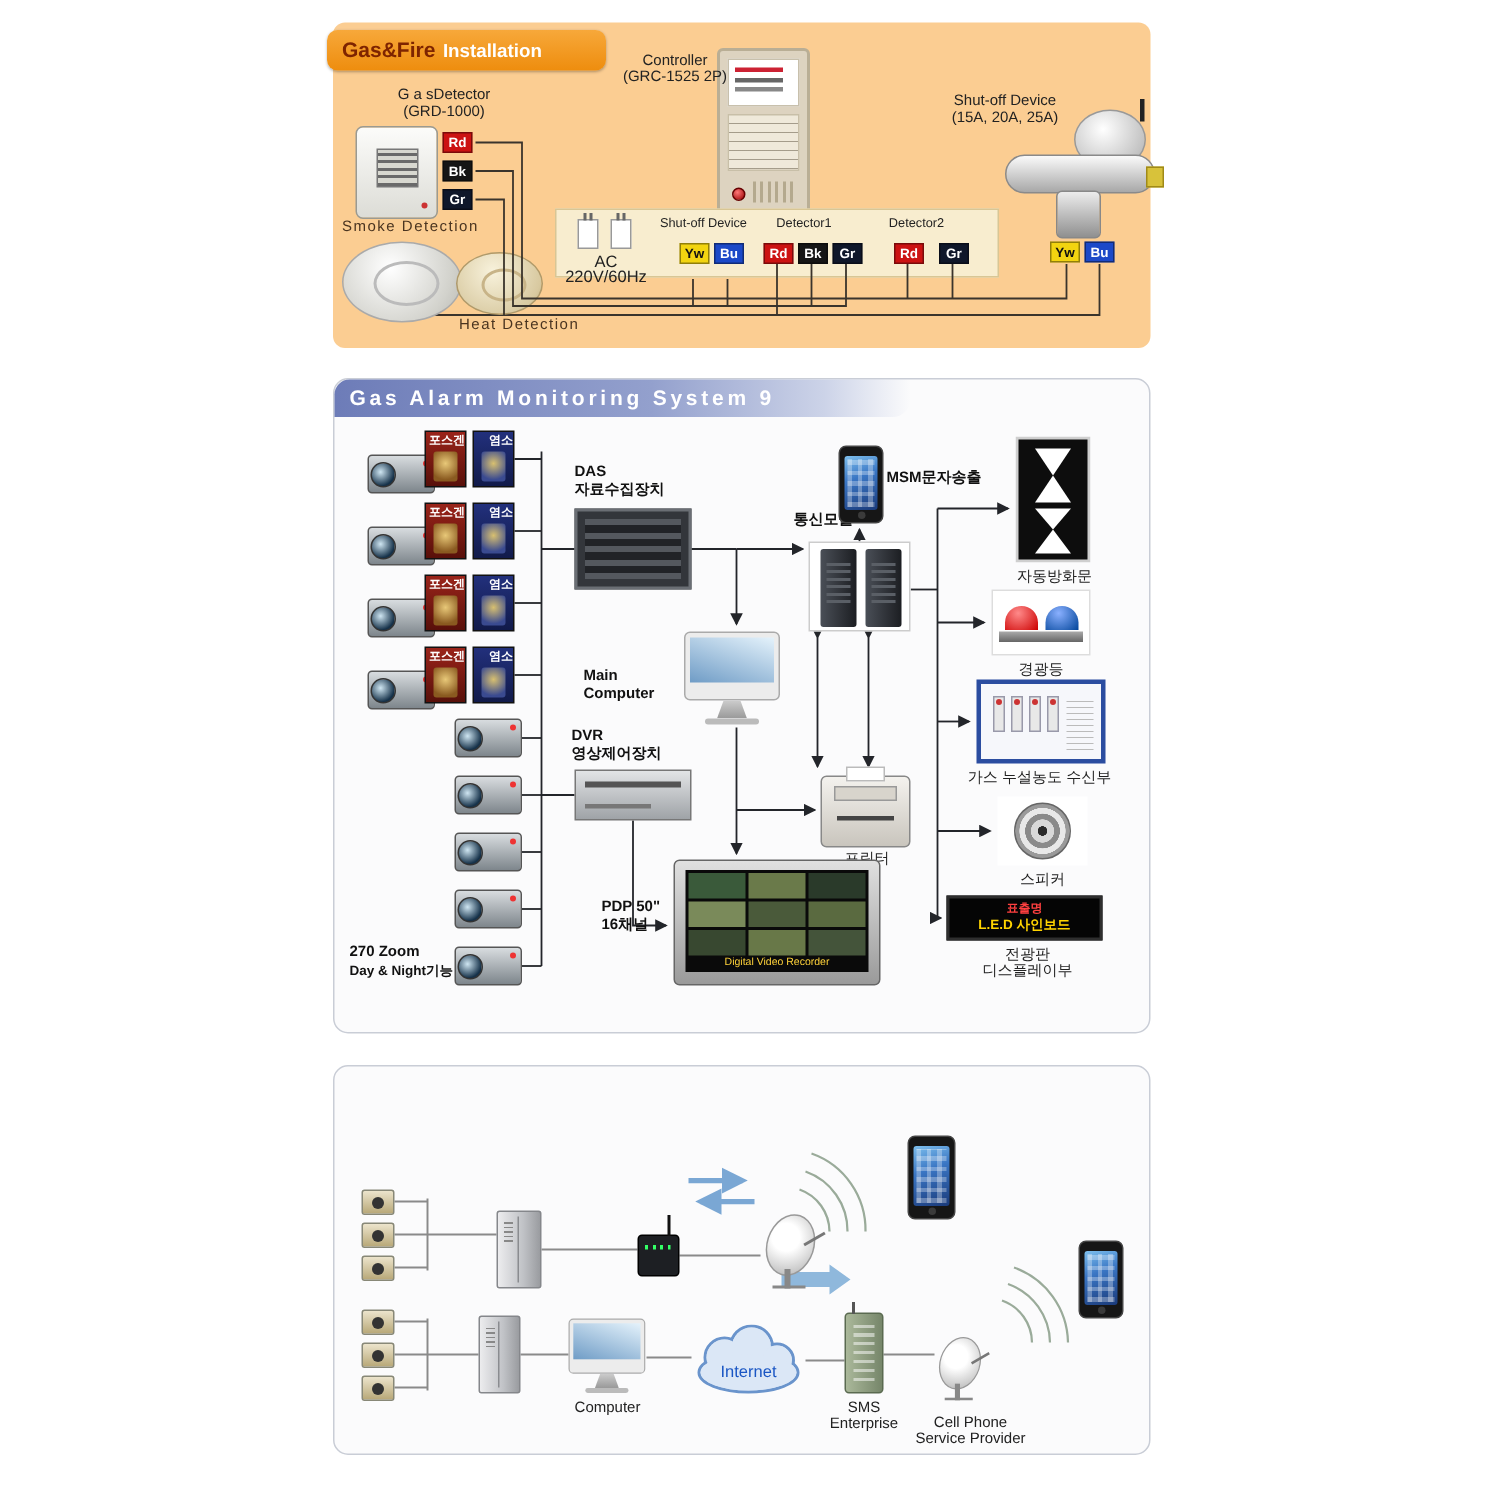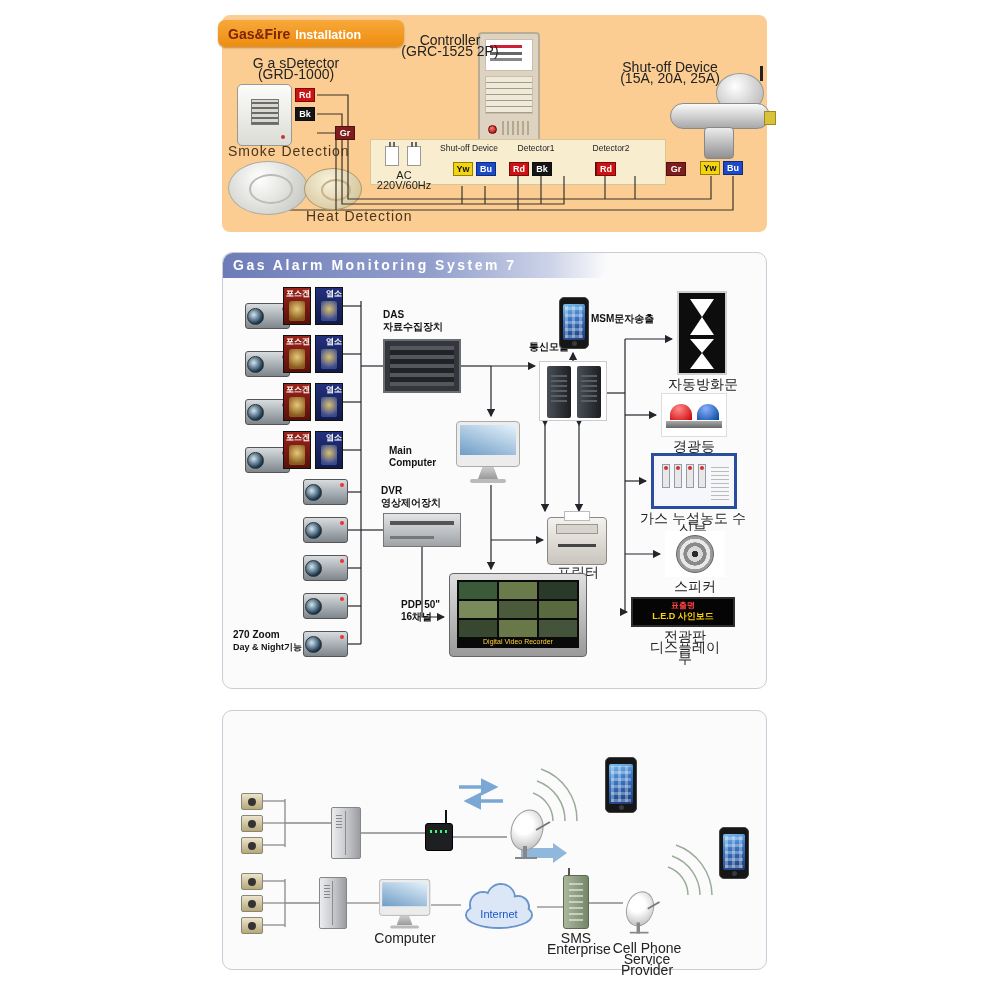--- a/index.html
+++ b/index.html
@@ -6,31 +6,31 @@
   html,body { width:1000px; height:1000px; background:#fff; font-family:"Liberation Sans",sans-serif; }
   #canvas { position:relative; width:1000px; height:1000px; background:#fff; overflow:hidden; }
 
   
   #p1 { position:absolute; left:222px; top:15px; width:545px; height:217px; background:#fbcd92; border-radius:8px; }
   #p1-badge { position:absolute; left:-4px; top:5px; width:186px; height:27px; line-height:27px; padding-left:10px;
               background:linear-gradient(#f7a83a,#ee8d0e); border-radius:7px; box-shadow:0 1px 2px rgba(0,0,0,.3); white-space:nowrap; }
   #p1-badge .brand { color:#7e2400; font-weight:bold; font-size:14px; }
   #p1-badge .rest  { color:#fff; font-weight:bold; font-size:12.5px; margin-left:5px; }
 
-  .lbl9  { position:absolute; font-size:14px; line-height:11px; color:#222; }
+  .lbl9  { position:absolute; font-size:10px; line-height:11px; color:#222; }
   .lbl85 { position:absolute; font-size:11px; line-height:10px; color:#222; }
   .lblb  { position:absolute; font-size:10px; line-height:12px; color:#111; font-weight:bold; }
   .ctr   { text-align:center; }
   .rgt   { text-align:left; }
   .line  { display:block; }
   .sp    { letter-spacing:1px; color:#4a3420; }
 
   .chip { position:absolute; width:20px; height:14px; line-height:13px; text-align:center;
           font-size:9px; font-weight:bold; color:#fff; border:1px solid rgba(0,0,0,.4); }
-  .chip.rd { background:#cc1212; } .chip.bk { background:#151515; } .chip.gr { background:#7f1d1d;margin-left:40px; }
+  .chip.rd { background:#cc1212; } .chip.bk { background:#151515; } .chip.gr { background:#0f172a; }
   .chip.yw { background:#f2d410; color:#111; } .chip.bu { background:#1c49c8; }
 
   .gd { position:absolute; left:15px; top:69px; width:55px; height:62px; background:linear-gradient(#fcfcfa,#dcdcd6);
         border:1px solid #9a9a92; border-radius:5px; }
   .gd .grille { position:absolute; left:13px; top:14px; width:28px; height:26px; border:1px solid #777;
                 background:repeating-linear-gradient(0deg,#6a6a6a 0 2px,#d8d8d0 2px 5px); }
   .gd::after { content:""; position:absolute; right:6px; bottom:6px; width:4px; height:4px; border-radius:50%; background:#c33; }
 
   .sd1 { position:absolute; left:6px; top:146px; width:80px; height:54px; border-radius:50%;
          background:radial-gradient(circle at 40% 32%,#ffffff,#d2d2cc 70%,#b8b8b2); border:1px solid #aaa; }
@@ -482,21 +482,21 @@
             <span></span>
             <span></span>
             <span></span>
             <span></span>
         </div>
         <div class="pdp-cap">Digital Video Recorder</div>
       </div>
     </div>
 
     <div class="hdrbar">
-      <span>Gas Alarm Monitoring System 7</span>
+      <span>Gas Alarm Monitoring System 9</span>
     </div>
   </section>
 
   <section id="p3">
 
     <svg class="wireSvg" width="545" height="260" viewBox="0 0 545 260">
       <defs>
         <marker id="ab3" markerWidth="5" markerHeight="5" refX="4" refY="2.5" orient="auto">
           <path d="M0,0 L5,2.5 L0,5 Z" fill="#7aa7d4"></path>
         </marker>

